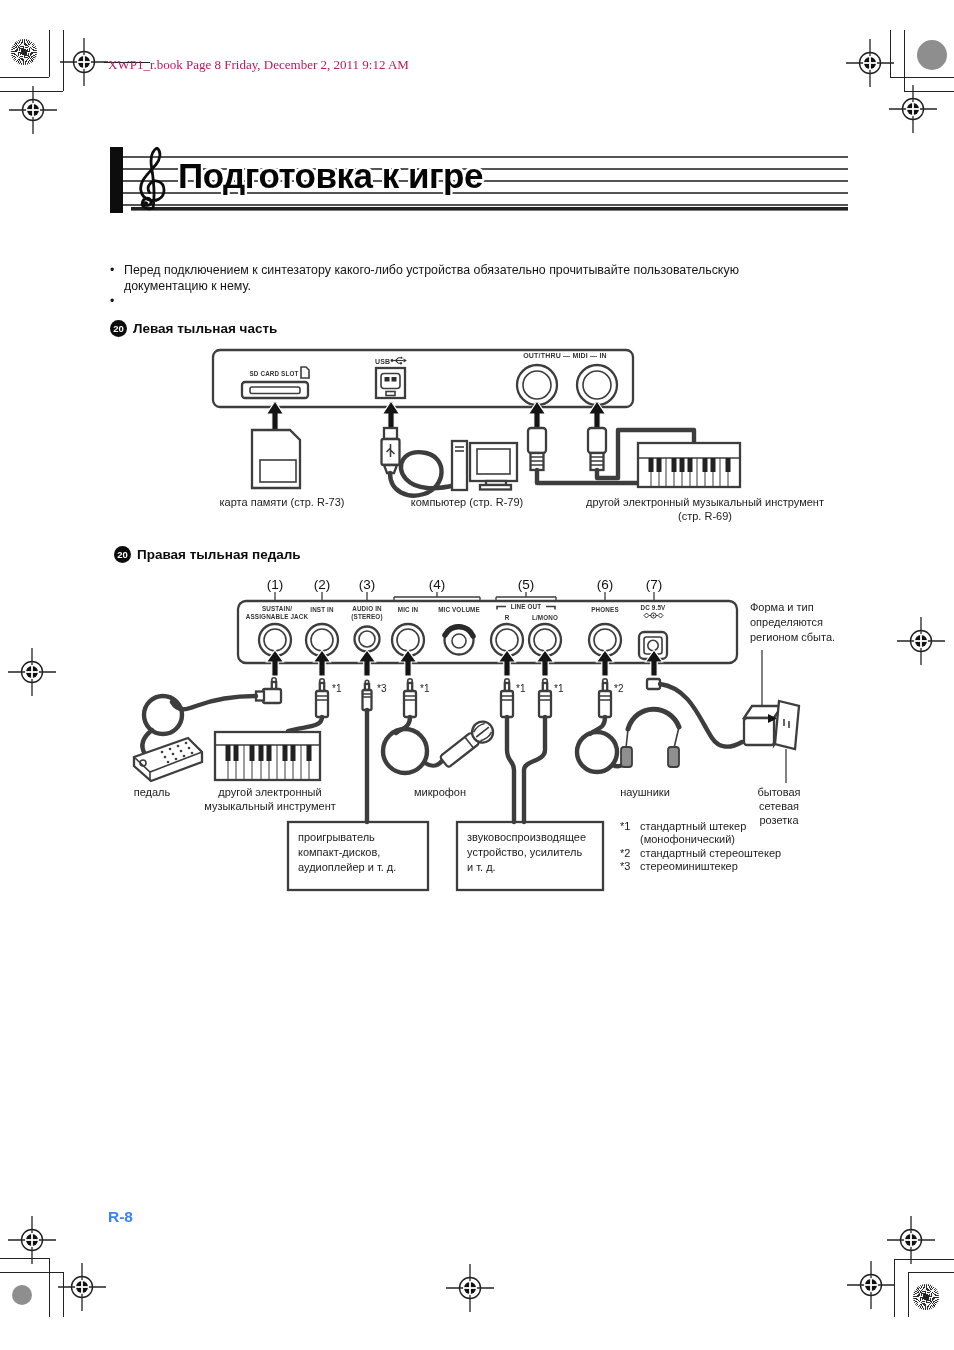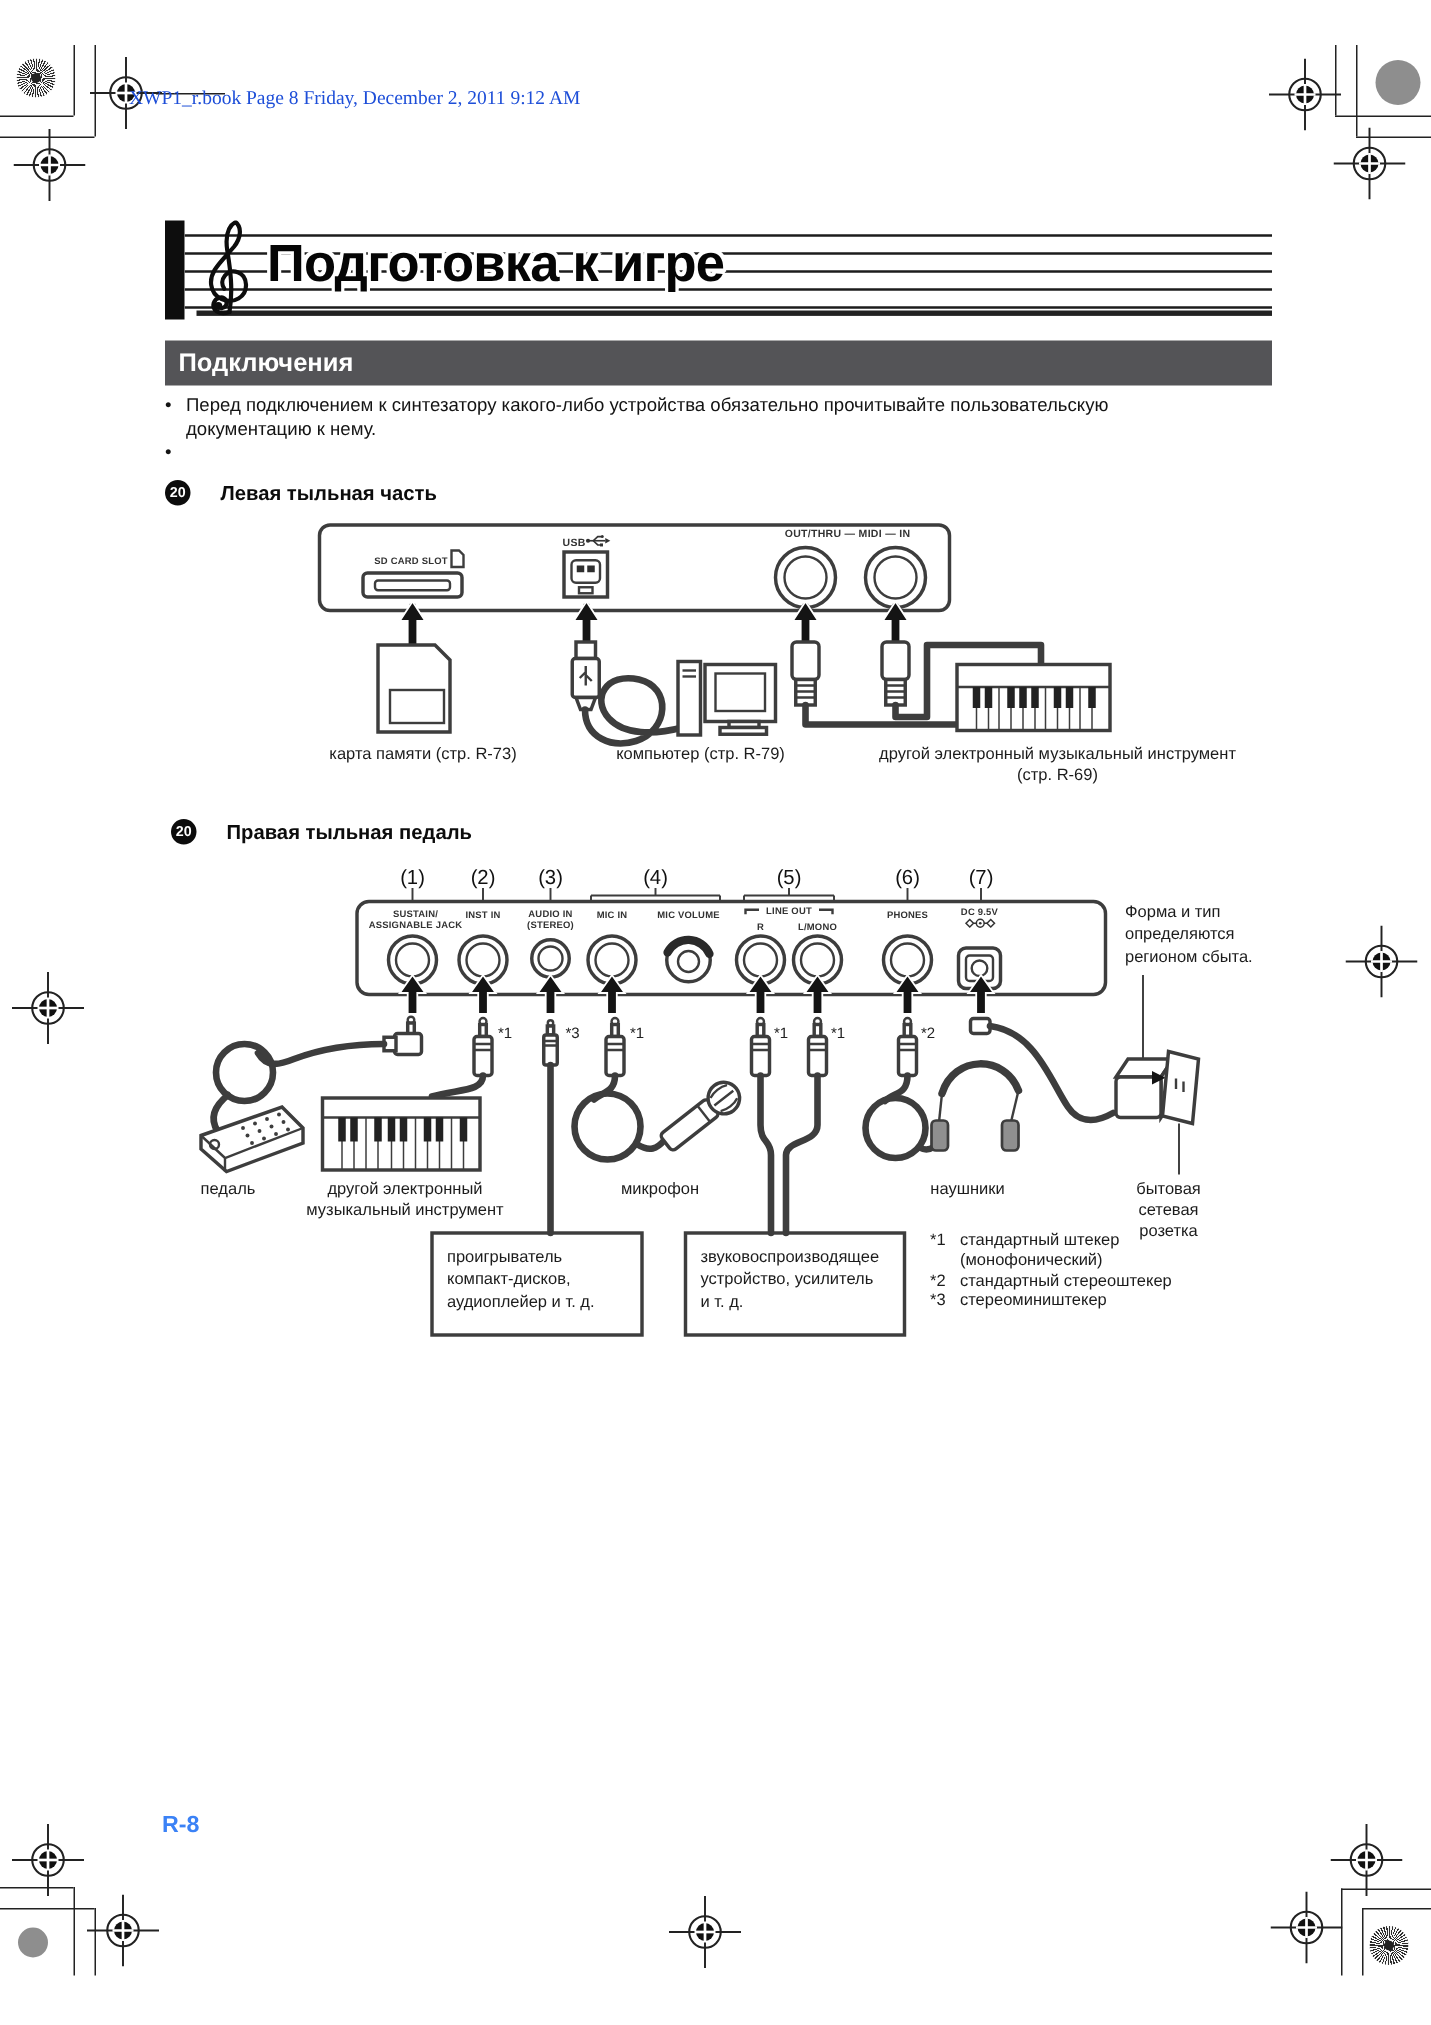--- a/index.html
+++ b/index.html
@@ -7,43 +7,43 @@
         font-family:"Liberation Sans",sans-serif;color:#1a1a1a;}
   .abs{position:absolute;}
   
   .reg{position:absolute;width:48px;height:48px;}
   .pinwheel{position:absolute;border-radius:50%;
     background:radial-gradient(circle,#222 0 3px,rgba(0,0,0,0) 3.5px),
                repeating-conic-gradient(#2e2e2e 0deg 4deg,#f7f7f7 4deg 9deg);}
   .graydot{position:absolute;border-radius:50%;background:#8e8e8e;}
   .cropline{position:absolute;background:#222;}
   
-  .doc-header{position:absolute;left:86px;top:57px;font-family:"Liberation Serif",serif;
-    font-size:13px;color:#1d4ed8;white-space:nowrap;z-index:3;}
+  .doc-header{position:absolute;left:108px;top:57px;font-family:"Liberation Serif",serif;
+    font-size:13px;color:#be185d;white-space:nowrap;z-index:3;}
   .strikeline{position:absolute;left:104px;top:62px;width:46px;height:1.3px;background:#222;}
   
   .title-block{position:absolute;left:110px;top:147px;width:738px;height:66px;}
   .title-bar{position:absolute;left:0;top:0;width:13px;height:66px;background:#0d0d0d;}
   .title-text{position:absolute;left:55px;top:9px;font-size:35px;font-weight:bold;
     letter-spacing:-0.5px;color:#050505;white-space:nowrap;
     text-shadow:-2px 0 0 #fff,2px 0 0 #fff,0 -2px 0 #fff,0 2px 0 #fff,
       -2px -2px 0 #fff,2px 2px 0 #fff,-2px 2px 0 #fff,2px -2px 0 #fff;z-index:2;margin-left:13px;}
   .staff-svg{position:absolute;left:13px;top:0;}
   
   .section-bar{position:absolute;left:110px;top:227px;width:738px;height:30px;background:#545457;
     color:#fff;font-weight:bold;font-size:17px;line-height:30px;padding-left:9px;box-sizing:border-box;}
   
   .bullets{position:absolute;left:110px;top:263px;width:706px;font-size:12.4px;line-height:15.6px;color:#141414;}
   .bullet{display:flex;}
   .bullet .dot{width:14px;flex:0 0 14px;}
   
   .idx-heading{position:absolute;display:flex;align-items:center;}
   .circled{width:17px;height:17px;border-radius:50%;background:#0c0c0c;color:#fff;
     font-size:9.5px;font-weight:bold;line-height:17px;text-align:center;flex:0 0 17px;}
-  .idx-heading .h-label{margin-left:20px;font-weight:bold;font-size:13.5px;color:#0c0c0c;}
+  .idx-heading .h-label{margin-left:6px;font-weight:bold;font-size:13.5px;color:#0c0c0c;}
   .page-num{position:absolute;left:108px;top:1208px;font-weight:bold;font-size:15.5px;color:#3b82f6;}
   
   text{font-family:"Liberation Sans",sans-serif;}
   .t-lab{font-weight:bold;font-size:6.3px;fill:#333;text-anchor:middle;letter-spacing:.15px;}
   .t-lab7{font-weight:bold;font-size:7px;fill:#333;text-anchor:middle;letter-spacing:.2px;}
   .t-cap{font-size:11px;fill:#1c1c1c;text-anchor:middle;}
   .t-note{font-size:11px;fill:#1c1c1c;text-anchor:start;}
   .t-num{font-size:13.5px;fill:#111;text-anchor:middle;}
   .t-mark{font-size:10px;fill:#222;text-anchor:start;}
   .s2{fill:#fff;stroke:#3d3d3d;stroke-width:2.3;}
@@ -144,21 +144,20 @@
       <rect x="8" y="60" width="717" height="3.6" fill="#222"></rect>
       <g>
         <path d="M30,61 C23,63.5 18,59.5 19.5,55 C20.8,51.2 25.5,50 27.5,53 C29.3,55.6 27,59 23.8,58.2" fill="none" stroke="#0d0d0d" stroke-width="2.8" stroke-linecap="round"></path>
         <path d="M30,61 C32.5,46 30.5,32 28.5,20 C27,9.5 29.5,3.5 34,1 C38.5,4.5 37.5,12 33,17.5 C24,28 16.5,34 17.8,43 C19,52 29,56 36,52 C43,48 42.5,37 35.5,34.5 C28.5,32 22.5,39.5 26.5,45.5" fill="none" stroke="#0d0d0d" stroke-width="2.8" stroke-linecap="round"></path>
         <circle cx="22.5" cy="57" r="2.7" fill="#0d0d0d"></circle>
       </g>
     </svg>
     <div class="title-text">Подготовка к игре</div>
   </div>
 
-  <div class="section-bar">Подключения</div>
 
   <div class="bullets">
     <div class="bullet">
       <span class="dot">•</span>
       <span>Перед подключением к синтезатору какого-либо устройства обязательно прочитывайте пользовательскую документацию к нему.</span>
     </div>
     <div class="bullet">
       <span class="dot">•</span>
     </div>
   </div>

